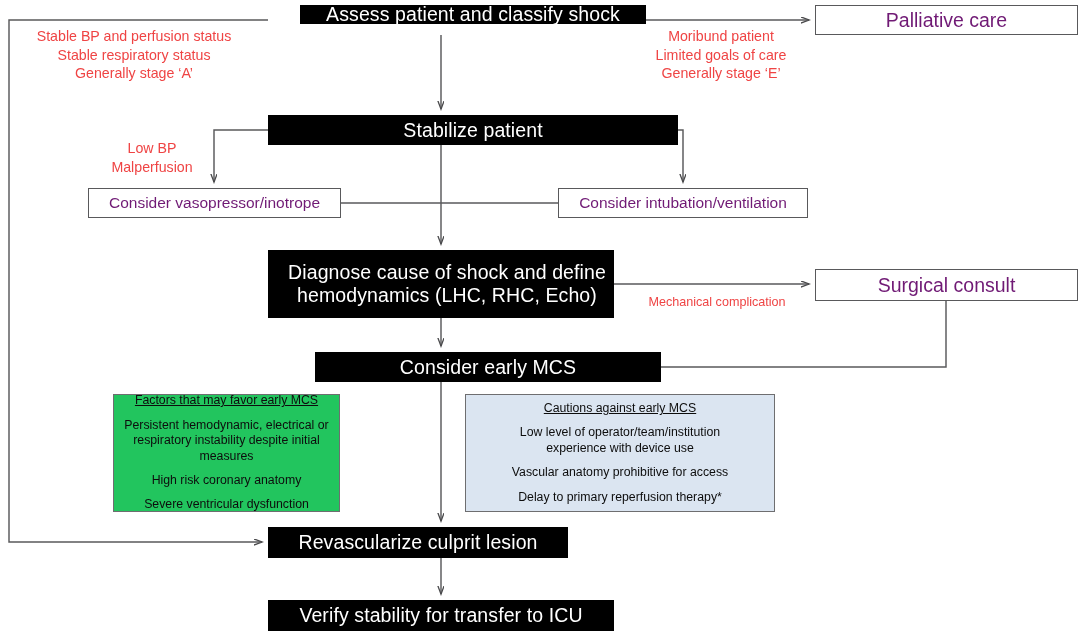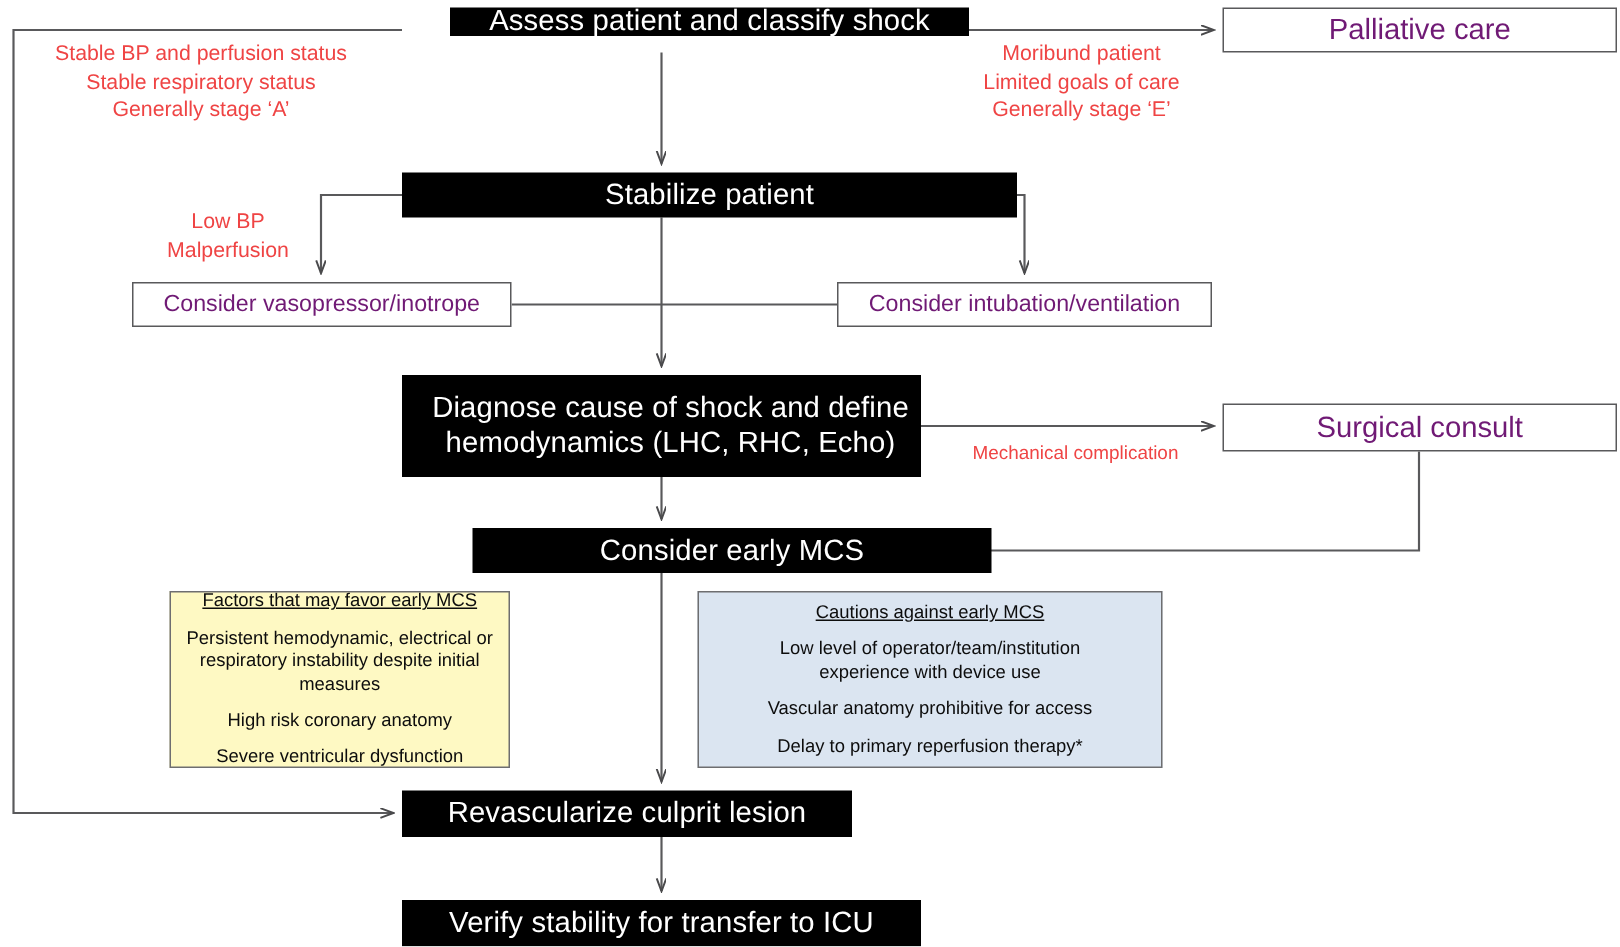--- a/index.html
+++ b/index.html
@@ -53,21 +53,21 @@
     border: 1.3px solid #6e6e70;
     display: flex;
     flex-direction: column;
     align-items: center;
     justify-content: center;
     text-align: center;
     color: #0d0d0d;
     font-size: 12.3px;
     line-height: 1.25;
   }
-  .panel-green { background: #fef9c3; }
+  .panel-green { background: #22c55e; }
   .panel-blue  { background: #dbe5f1; }
   .panel-title {
     text-decoration: underline;
     margin-bottom: 9px;
   }
   .panel-item { margin-bottom: 9px; }
   .panel-item:last-child { margin-bottom: 0; }
   .edge-label {
     position: absolute;
     color: #ef4444;

